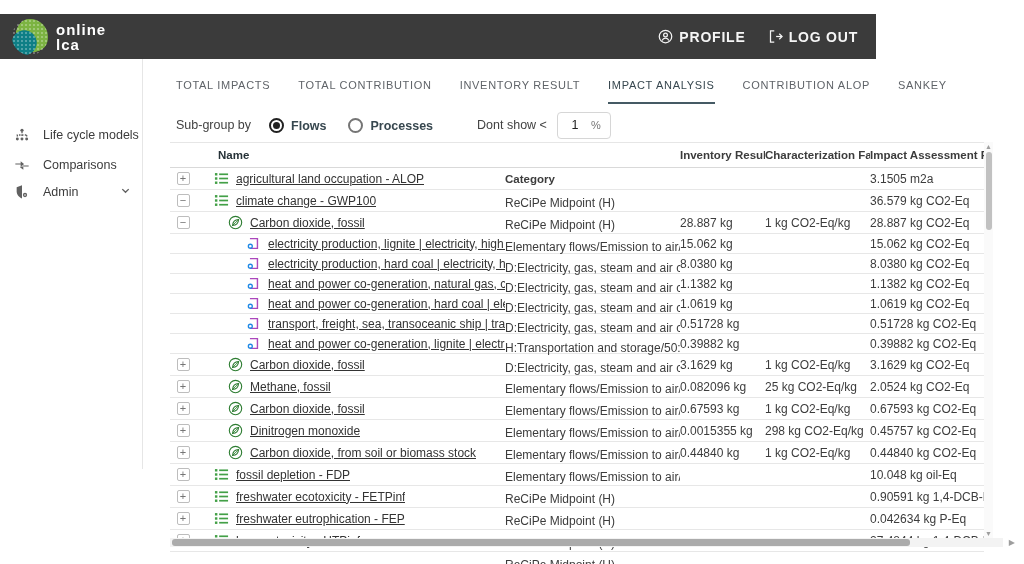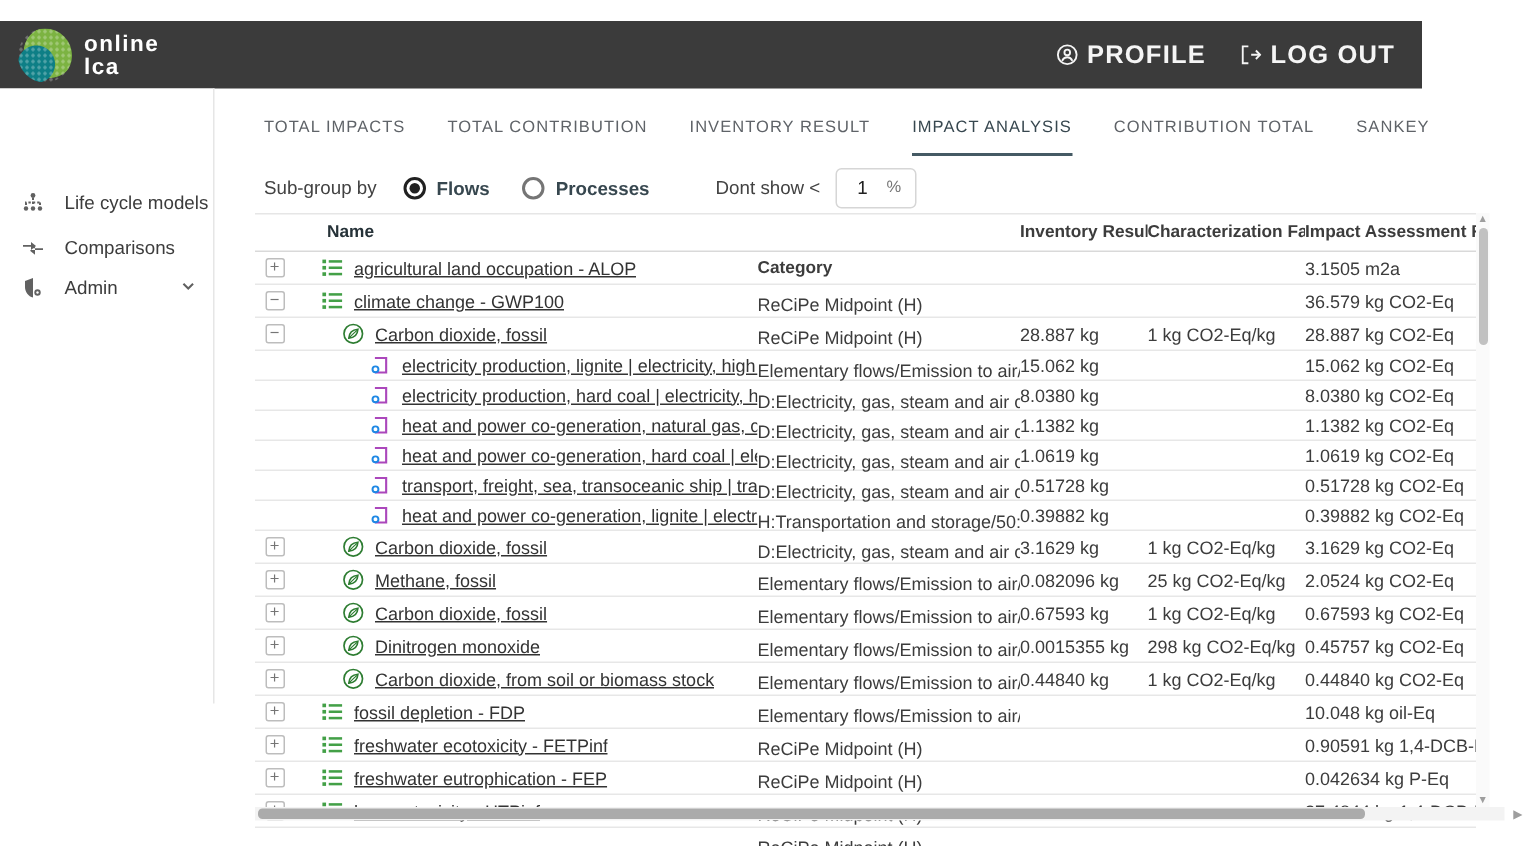--- a/index.html
+++ b/index.html
@@ -1,33 +1,33 @@
 <!DOCTYPE html>
 <html><head>
 <meta charset="utf-8">
 <style>
   * { margin:0; padding:0; box-sizing:border-box; }
   html,body { width:1024px; height:564px; background:#fff; overflow:hidden;
               font-family:"Liberation Sans", sans-serif; color:#212121; }
 
   
-  .app-header { position:absolute; top:14px; left:0; width:948px; height:45px;
+  .app-header { position:absolute; top:14px; left:0; width:876px; height:45px;
                 background:#3b3b3b; display:flex; align-items:center; }
   .logo { display:flex; align-items:center; gap:8px; margin-left:12px; }
   .logo-mark { width:36px; height:36px; border-radius:50%; position:relative;
     background: radial-gradient(circle at 34% 66%, #0e7f86 0 36%, transparent 38%),
                 radial-gradient(circle at 58% 44%, #7cb342 0 58%, transparent 60%);
   }
   .logo-mark::after { content:""; position:absolute; inset:0; border-radius:50%;
     background-image: radial-gradient(rgba(255,255,255,.28) 1px, transparent 1.2px);
     background-size:4px 4px; }
   .logo-text { display:flex; flex-direction:column; line-height:1; }
   .logo-text span { color:#fff; font-weight:bold; font-size:15px; letter-spacing:1px; }
   .header-actions { margin-left:auto; margin-right:18px; display:flex; gap:22px; align-items:center; }
-  .header-btn { display:flex; align-items:center; gap:6px; color:#f5f5f5; font-size:17px;
+  .header-btn { display:flex; align-items:center; gap:6px; color:#f5f5f5; font-size:14px;
                 font-weight:bold; letter-spacing:.8px; cursor:pointer; }
   .header-btn svg { display:block; }
 
   
   .sidebar { position:absolute; top:59px; left:0; width:143px; height:410px;
              border-right:1px solid #e6e6e6; background:#fff; }
   .side-item { position:absolute; left:0; width:143px; height:28px; display:flex;
                align-items:center; gap:13px; padding-left:14px; cursor:pointer;
                font-size:12.5px; color:#3c3c3c; }
   .side-item .sicon { width:16px; height:16px; flex:0 0 16px; color:#616161; }
@@ -163,21 +163,21 @@
       </svg>
     </span>
   </div>
 </div>
 
 <div class="tabs">
   <div class="tab">TOTAL IMPACTS</div>
   <div class="tab">TOTAL CONTRIBUTION</div>
   <div class="tab">INVENTORY RESULT</div>
   <div class="tab active">IMPACT ANALYSIS</div>
-  <div class="tab">CONTRIBUTION TOTAL</div>
+  <div class="tab">CONTRIBUTION ALOP</div>
   <div class="tab">SANKEY</div>
 </div>
 
 <div class="controls">
   <span class="ctl-label">Sub-group by</span>
   <span class="radio checked">
     <span class="rdot"></span>
     <span>Flows</span>
   </span>
   <span class="radio">

